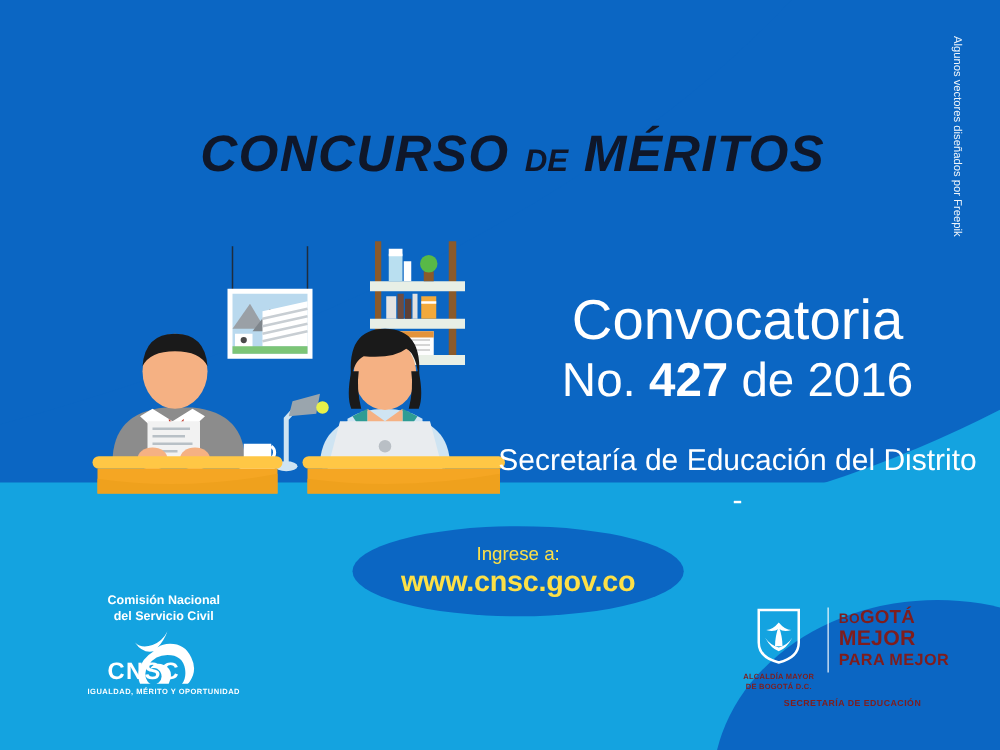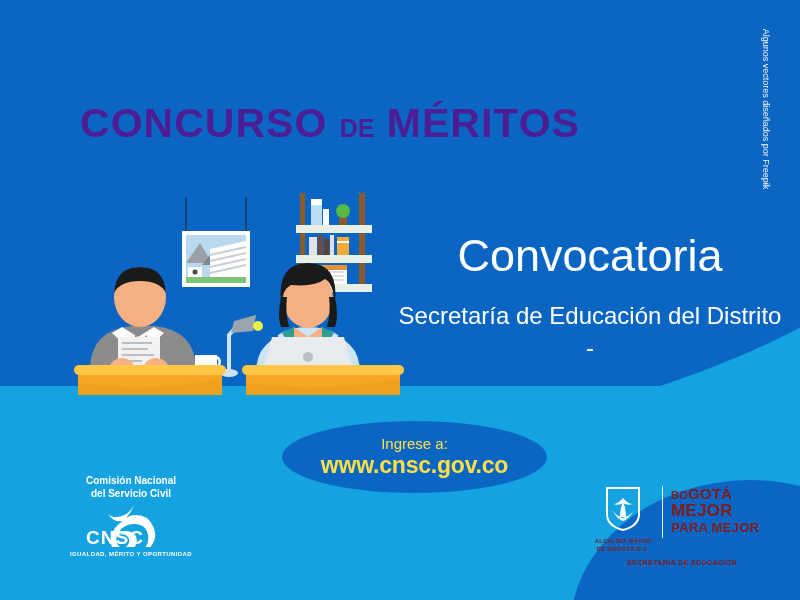--- a/index.html
+++ b/index.html
@@ -39,23 +39,24 @@
   
   .bg-corner{
     position:absolute;right:-130px;bottom:-180px;
     width:360px;height:300px;background:#0b66c3;
     border-radius:50%;
   }
 
   
   .headline{
     position:absolute;left:0;top:100px;width:660px;
-    text-align:center;color:#4c1d95;
+    text-align:right;color:#0f172a;
     font-size:41px;font-weight:bold;letter-spacing:1px;
     white-space:nowrap;
+    font-style:italic;
   }
   .headline .de{font-size:25px;font-weight:bold;letter-spacing:0;}
 
   
   .right-block{
     position:absolute;left:396px;top:233px;width:388px;
     text-align:center;color:#ffffff;
   }
   .conv-title{font-size:45px;font-weight:300;line-height:1.0;}
   .conv-no{font-size:38px;font-weight:300;line-height:1.35;margin-top:2px;}
@@ -207,20 +208,25 @@
   </svg>
 
   <div class="headline">
     <span>CONCURSO</span>
     <span class="de">DE</span>
     <span>MÉRITOS</span>
   </div>
 
   <div class="right-block">
     <div class="conv-title">Convocatoria</div>
+    <div class="conv-no">
+      <span>No.</span>
+      <b>427</b>
+      <span>de 2016</span>
+    </div>
     <div class="conv-sub">
       <span>Secretaría de Educación del Distrito -</span><br>
     </div>
   </div>
 
   <div class="cta">
     <div class="cta-small">Ingrese a:</div>
     <div class="cta-url">www.cnsc.gov.co</div>
   </div>
 

